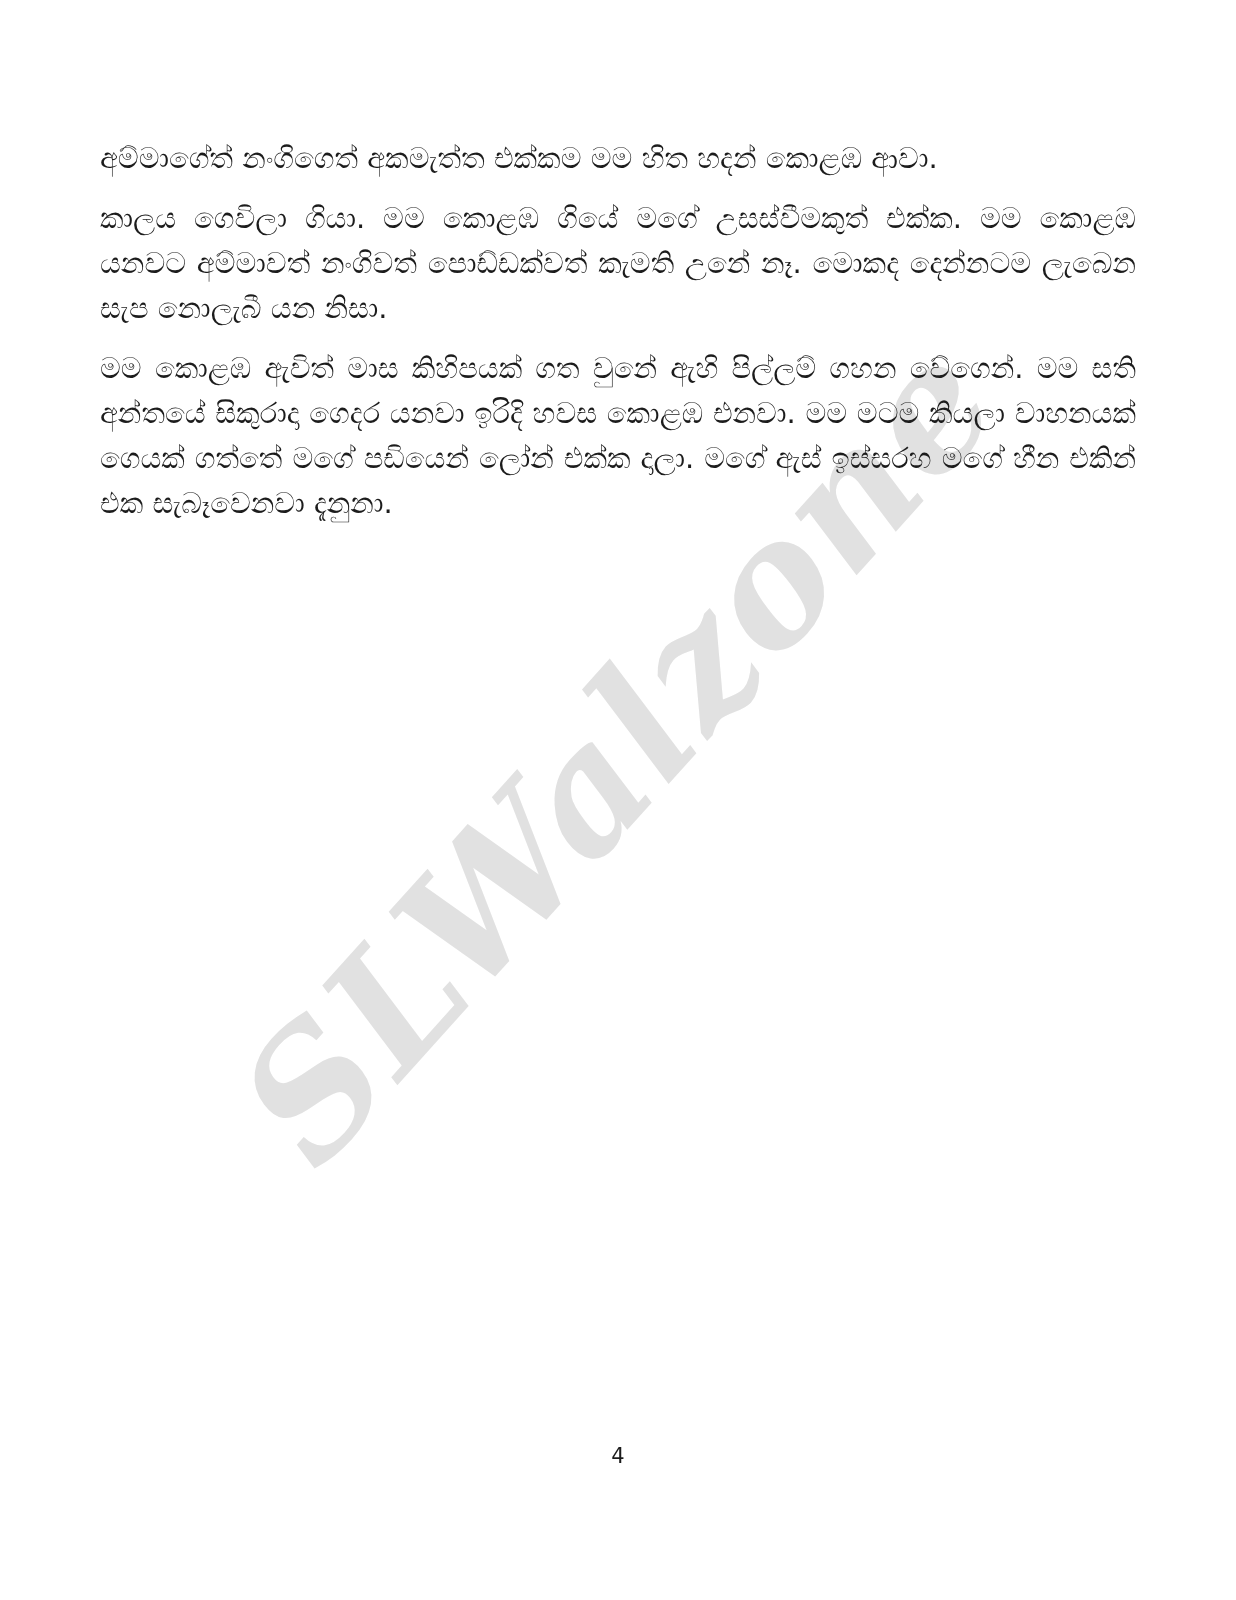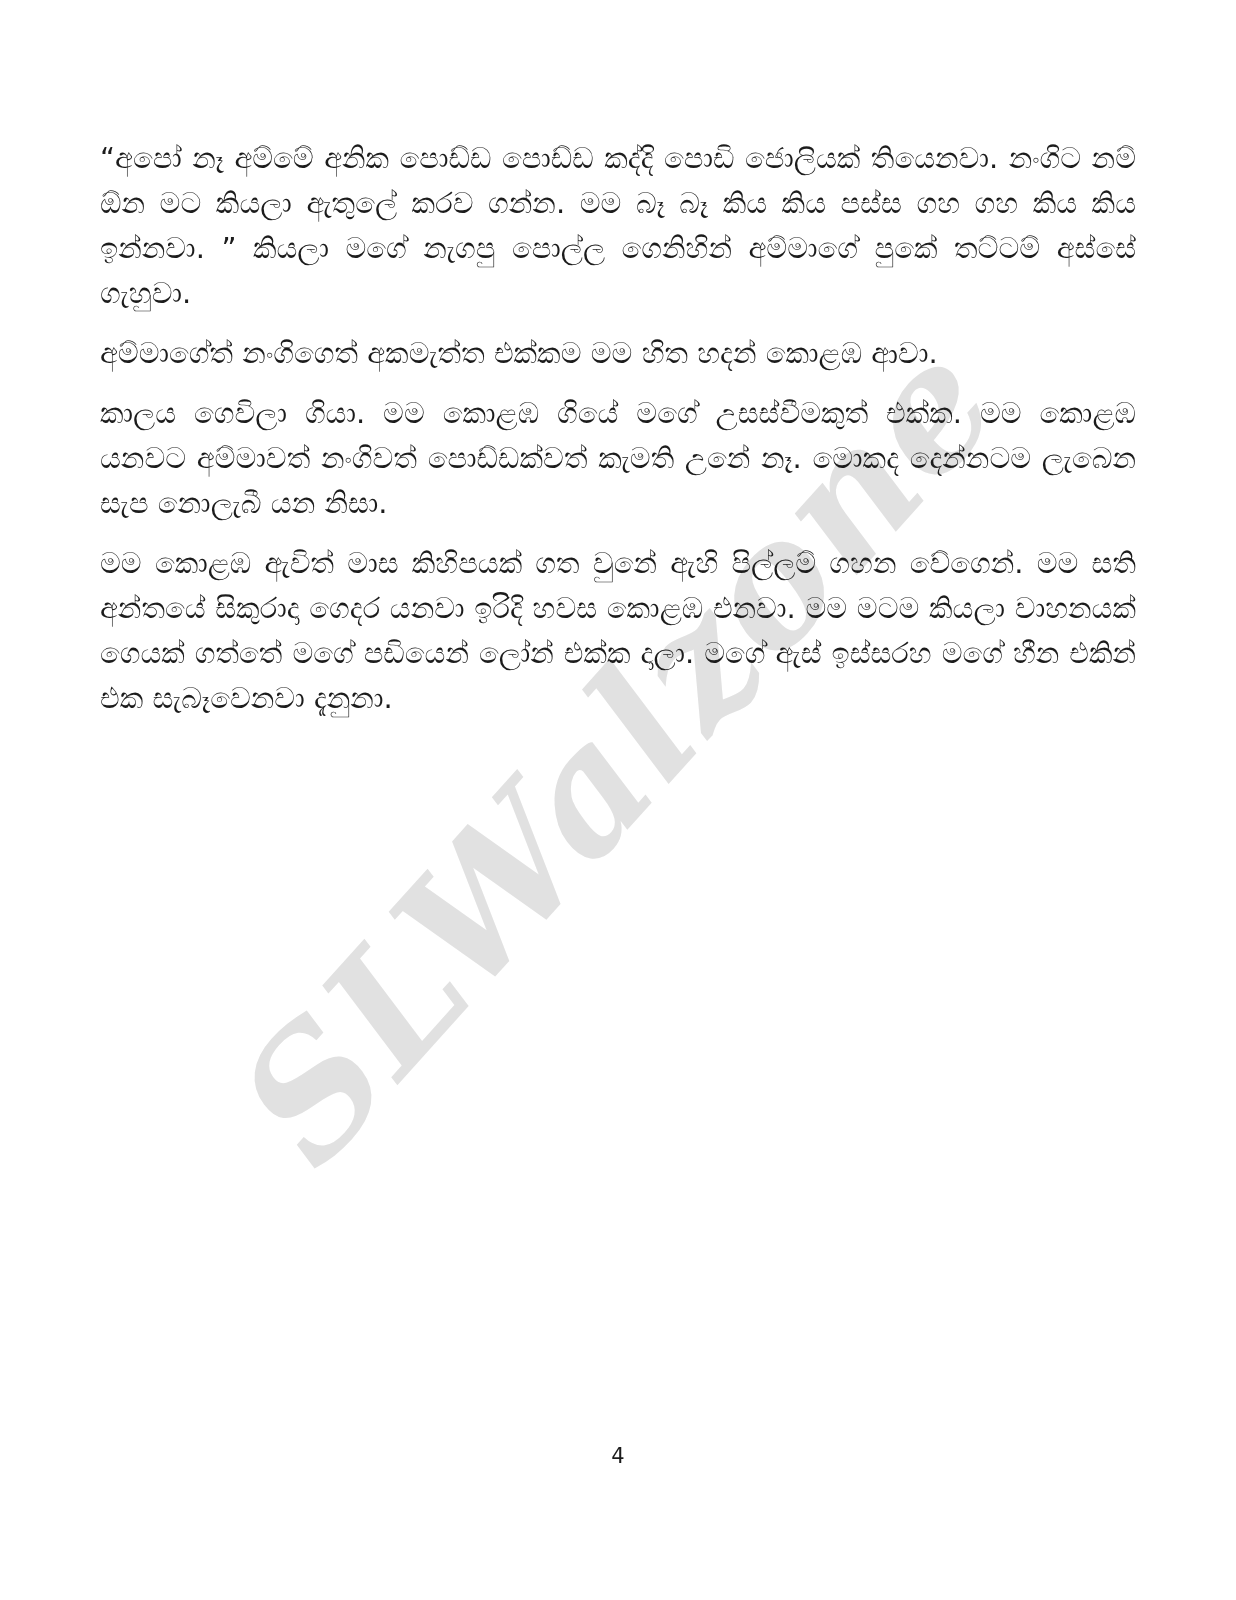--- a/index.html
+++ b/index.html
@@ -63,21 +63,20 @@
   }
 </style>
 </head>
 <body>
 
 <div class="page">
 
   <div class="watermark">SLWalzone</div>
 
   <div class="content">
-    <p>“අපෝ නෑ අම්මේ අනික පොඩ්ඩ පොඩ්ඩ කද්දි පොඩි ජොලියක් තියෙනවා. නංගිට නම් ඕන මට කියලා ඇතුලේ කරව ගන්න. මම බෑ බෑ කිය කිය පස්ස ගහ ගහ කිය කිය ඉන්නවා. ” කියලා මගේ නැගපු පොල්ල ගෙනිහින් අම්මාගේ පුකේ තට්ටම් අස්සේ ගැහුවා.</p>
     <p>අම්මාගේත් නංගිගෙත් අකමැත්ත එක්කම මම හිත හදන් කොළඹ ආවා.</p>
     <p>කාලය ගෙවිලා ගියා. මම කොළඹ ගියේ මගේ උසස්වීමකුත් එක්ක. මම කොළඹ යනවට අම්මාවත් නංගිවත් පොඩ්ඩක්වත් කැමති උනේ නෑ. මොකද දෙන්නටම ලැබෙන සැප නොලැබී යන නිසා.</p>
     <p>මම කොළඹ ඇවිත් මාස කිහිපයක් ගත වුනේ ඇහි පිල්ලම් ගහන වේගෙන්. මම සති අන්තයේ සිකුරාදා ගෙදර යනවා ඉරිදි හවස කොළඹ එනවා. මම මටම කියලා වාහනයක් ගෙයක් ගත්තේ මගේ පඩියෙන් ලෝන් එක්ක දාලා. මගේ ඇස් ඉස්සරහ මගේ හීන එකින් එක සැබෑවෙනවා දැනුනා.</p>
   </div>
 
   <div class="page-number">4</div>
 
 </div>
 
 </body></html>

